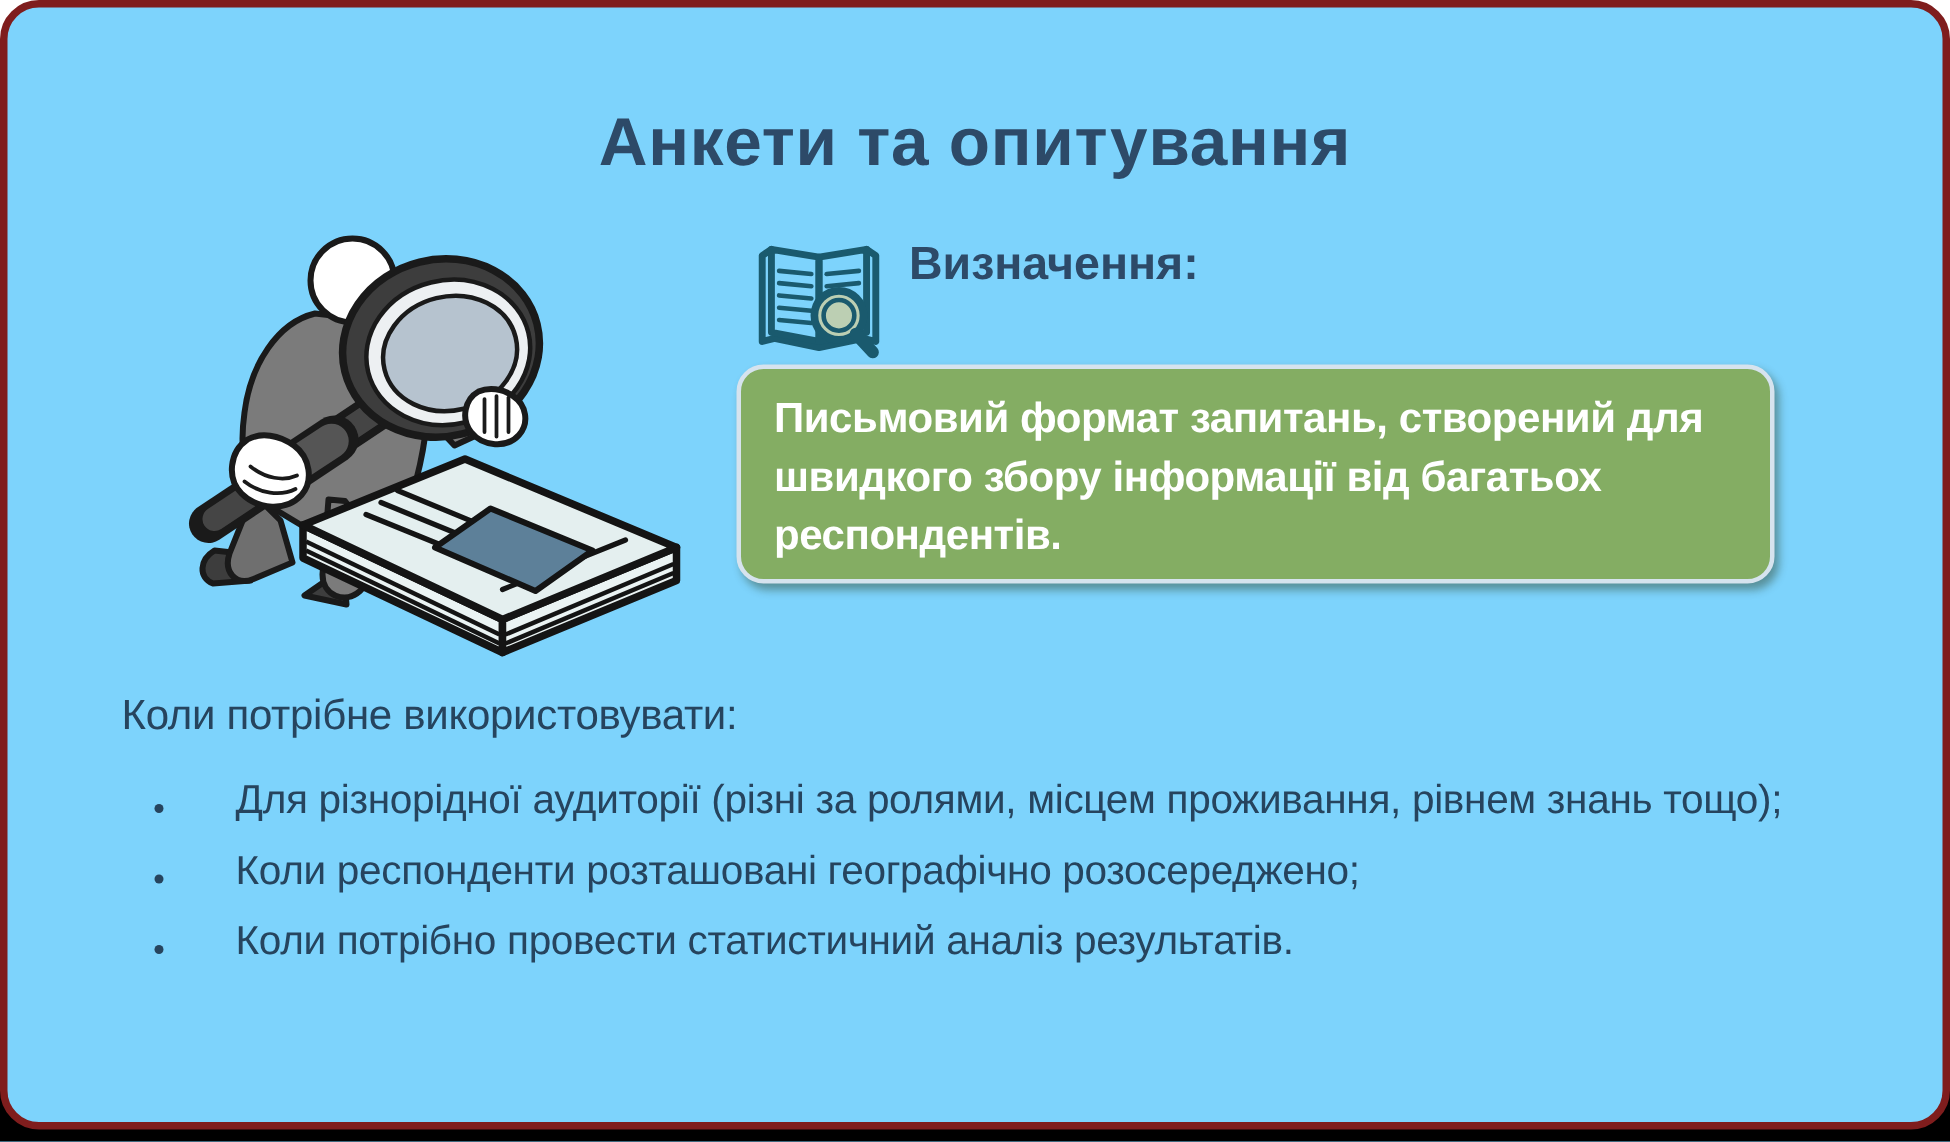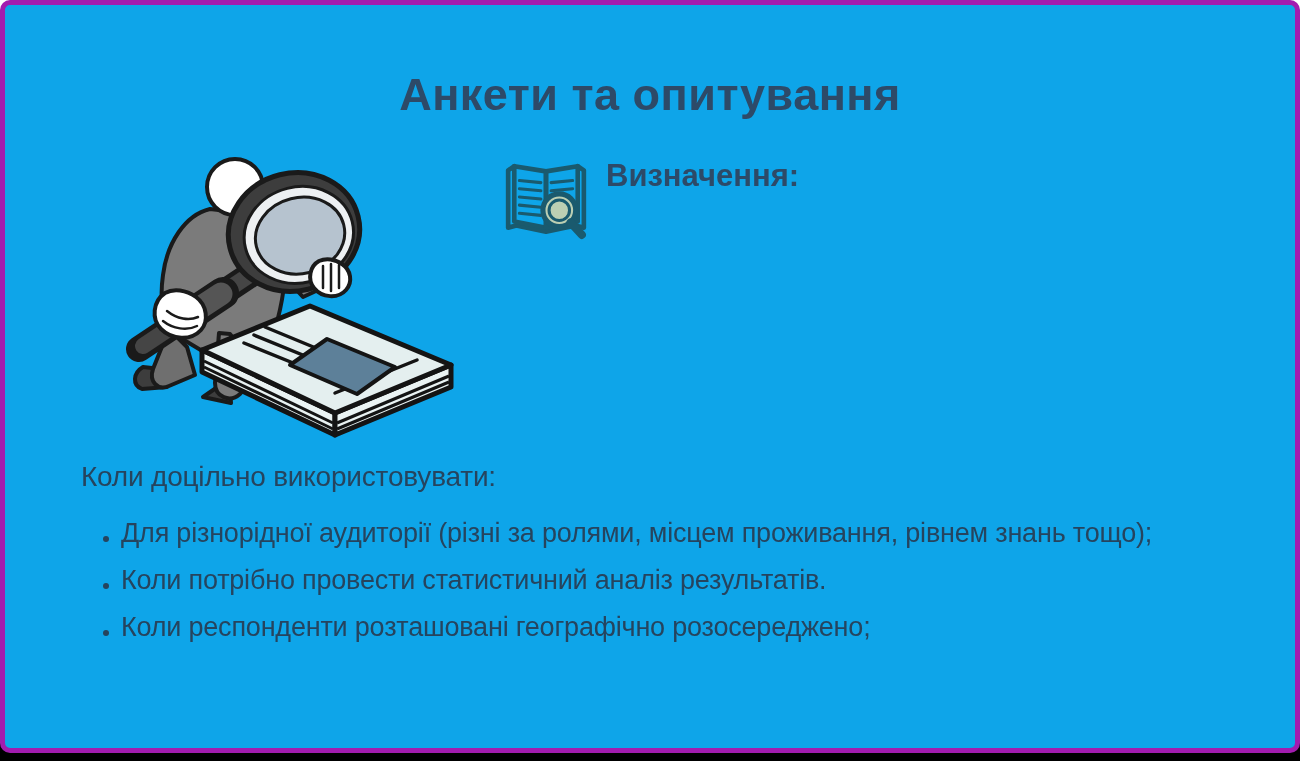--- a/index.html
+++ b/index.html
@@ -8,23 +8,23 @@
     position:relative;
     font-family:"Liberation Sans", sans-serif;
     background:#000;
   }
   .page-bg-top {
     position:absolute; left:0; top:0; width:100%; height:380px;
     background:#ffffff;
   }
   .slide-panel {
     position:absolute; left:0; top:0; right:0; bottom:8px;
-    background:#0ea5e9;
-    border:5px solid #a21caf;
-    border-radius:10px;
+    background:#7dd3fc;
+    border:5px solid #7f1d1d;
+    border-radius:26px;
     overflow:hidden;
   }
   .page-title {
     position:absolute; left:0; right:0; top:64px;
     text-align:center;
     font-size:45px; font-weight:bold;
     color:#2d4a68;
     letter-spacing:0.5px;
   }
   .illustration {
@@ -59,20 +59,21 @@
   .usage-list {
     position:absolute; left:98px; top:514px; right:50px;
     list-style:none;
   }
   .usage-item {
     display:flex; align-items:flex-end;
     margin-bottom:18px;
     font-size:27px; font-weight:500;
     color:#26445e; letter-spacing:-0.2px;
     line-height:29px;
+    gap:36px;
   }
   .bullet-dot {
     flex:0 0 auto;
     width:6px; height:6px; border-radius:50%;
     background:#26445e;
     margin:0 12px 6px 0;
   }
 </style>
 </head>
 <body>
@@ -149,31 +150,34 @@
           <line x1="48" y1="32" x2="69" y2="30"></line>
         </g>
         <circle cx="56" cy="51" r="16" fill="#bccfb3" stroke="#1a5a6e" stroke-width="5"></circle>
         <circle cx="56" cy="51" r="10" fill="none" stroke="#1a5a6e" stroke-width="3"></circle>
         <line x1="67" y1="63" x2="78" y2="75" stroke="#1a5a6e" stroke-width="8" stroke-linecap="round"></line>
       </svg>
     </span>
     <span class="definition-heading">Визначення:</span>
   </div>
 
+  <div class="definition-box">
+    <span>Письмовий формат запитань, створений для швидкого збору інформації від багатьох респондентів.</span>
+  </div>
 
-  <div class="usage-heading">Коли доцільно використовувати:</div>
+  <div class="usage-heading">Коли потрібне використовувати:</div>
 
   <ul class="usage-list">
     <li class="usage-item">
       <span class="bullet-dot"></span>
       <span>Для різнорідної аудиторії (різні за ролями, місцем проживання, рівнем знань тощо);</span>
     </li>
     <li class="usage-item">
       <span class="bullet-dot"></span>
-      <span>Коли потрібно провести статистичний аналіз результатів.</span>
+      <span>Коли респонденти розташовані географічно розосереджено;</span>
     </li>
     <li class="usage-item">
       <span class="bullet-dot"></span>
-      <span>Коли респонденти розташовані географічно розосереджено;</span>
+      <span>Коли потрібно провести статистичний аналіз результатів.</span>
     </li>
   </ul>
 
 </div>
 
 </body></html>

